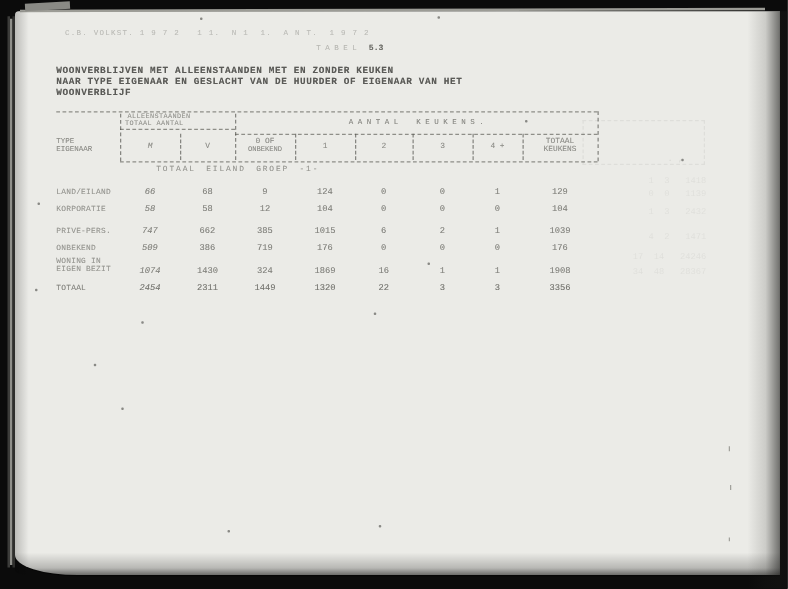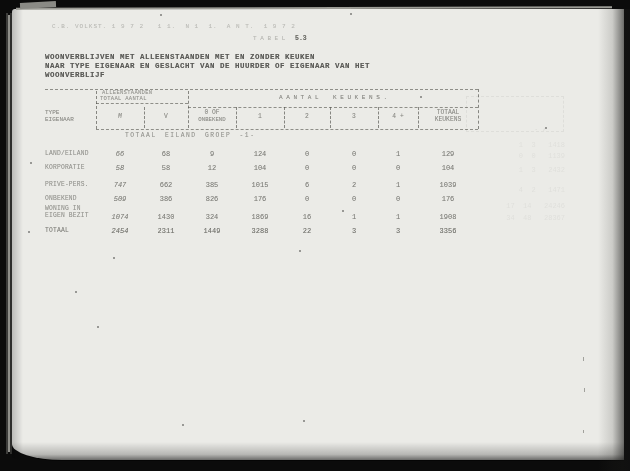--- a/index.html
+++ b/index.html
@@ -130,21 +130,21 @@
       <span class="txt val cc c3">1015</span>
       <span class="txt val cc c4">6</span>
       <span class="txt val cc c5">2</span>
       <span class="txt val cc c6">1</span>
       <span class="txt val cc c7">1039</span>
     </div>
     <div class="row" style="top:196px;">
       <span class="txt lbl cstub">ONBEKEND</span>
       <span class="txt val cc c0">509</span>
       <span class="txt val cc c1">386</span>
-      <span class="txt val cc c2">826</span>
+      <span class="txt val cc c2">719</span>
       <span class="txt val cc c3">176</span>
       <span class="txt val cc c4">0</span>
       <span class="txt val cc c5">0</span>
       <span class="txt val cc c6">0</span>
       <span class="txt val cc c7">176</span>
     </div>
 
     <div class="txt lbl" style="left:45px;top:206px;">WONING IN</div>
     <div class="txt lbl" style="left:45px;top:213px;">EIGEN BEZIT</div>
     <div class="row" style="top:214px;">
@@ -156,21 +156,21 @@
       <span class="txt val cc c5">1</span>
       <span class="txt val cc c6">1</span>
       <span class="txt val cc c7">1908</span>
     </div>
 
     <div class="row" style="top:228px;">
       <span class="txt lbl cstub" style="opacity:.6;">TOTAAL</span>
       <span class="txt val cc c0" style="opacity:.7;">2454</span>
       <span class="txt val cc c1" style="opacity:.7;">2311</span>
       <span class="txt val cc c2" style="opacity:.7;">1449</span>
-      <span class="txt val cc c3" style="opacity:.7;">3288</span>
+      <span class="txt val cc c3" style="opacity:.7;">1320</span>
       <span class="txt val cc c4" style="opacity:.7;">22</span>
       <span class="txt val cc c5" style="opacity:.7;">3</span>
       <span class="txt val cc c6" style="opacity:.7;">3</span>
       <span class="txt val cc c7" style="opacity:.7;">3356</span>
     </div>
 
     <div class="ghost-rect"></div>
     <div class="ghost" style="left:470px;top:141px;width:95px;">1  3   1418</div>
     <div class="ghost" style="left:470px;top:152px;width:95px;">0  0   1139</div>
     <div class="ghost" style="left:470px;top:166px;width:95px;">1  3   2432</div>

